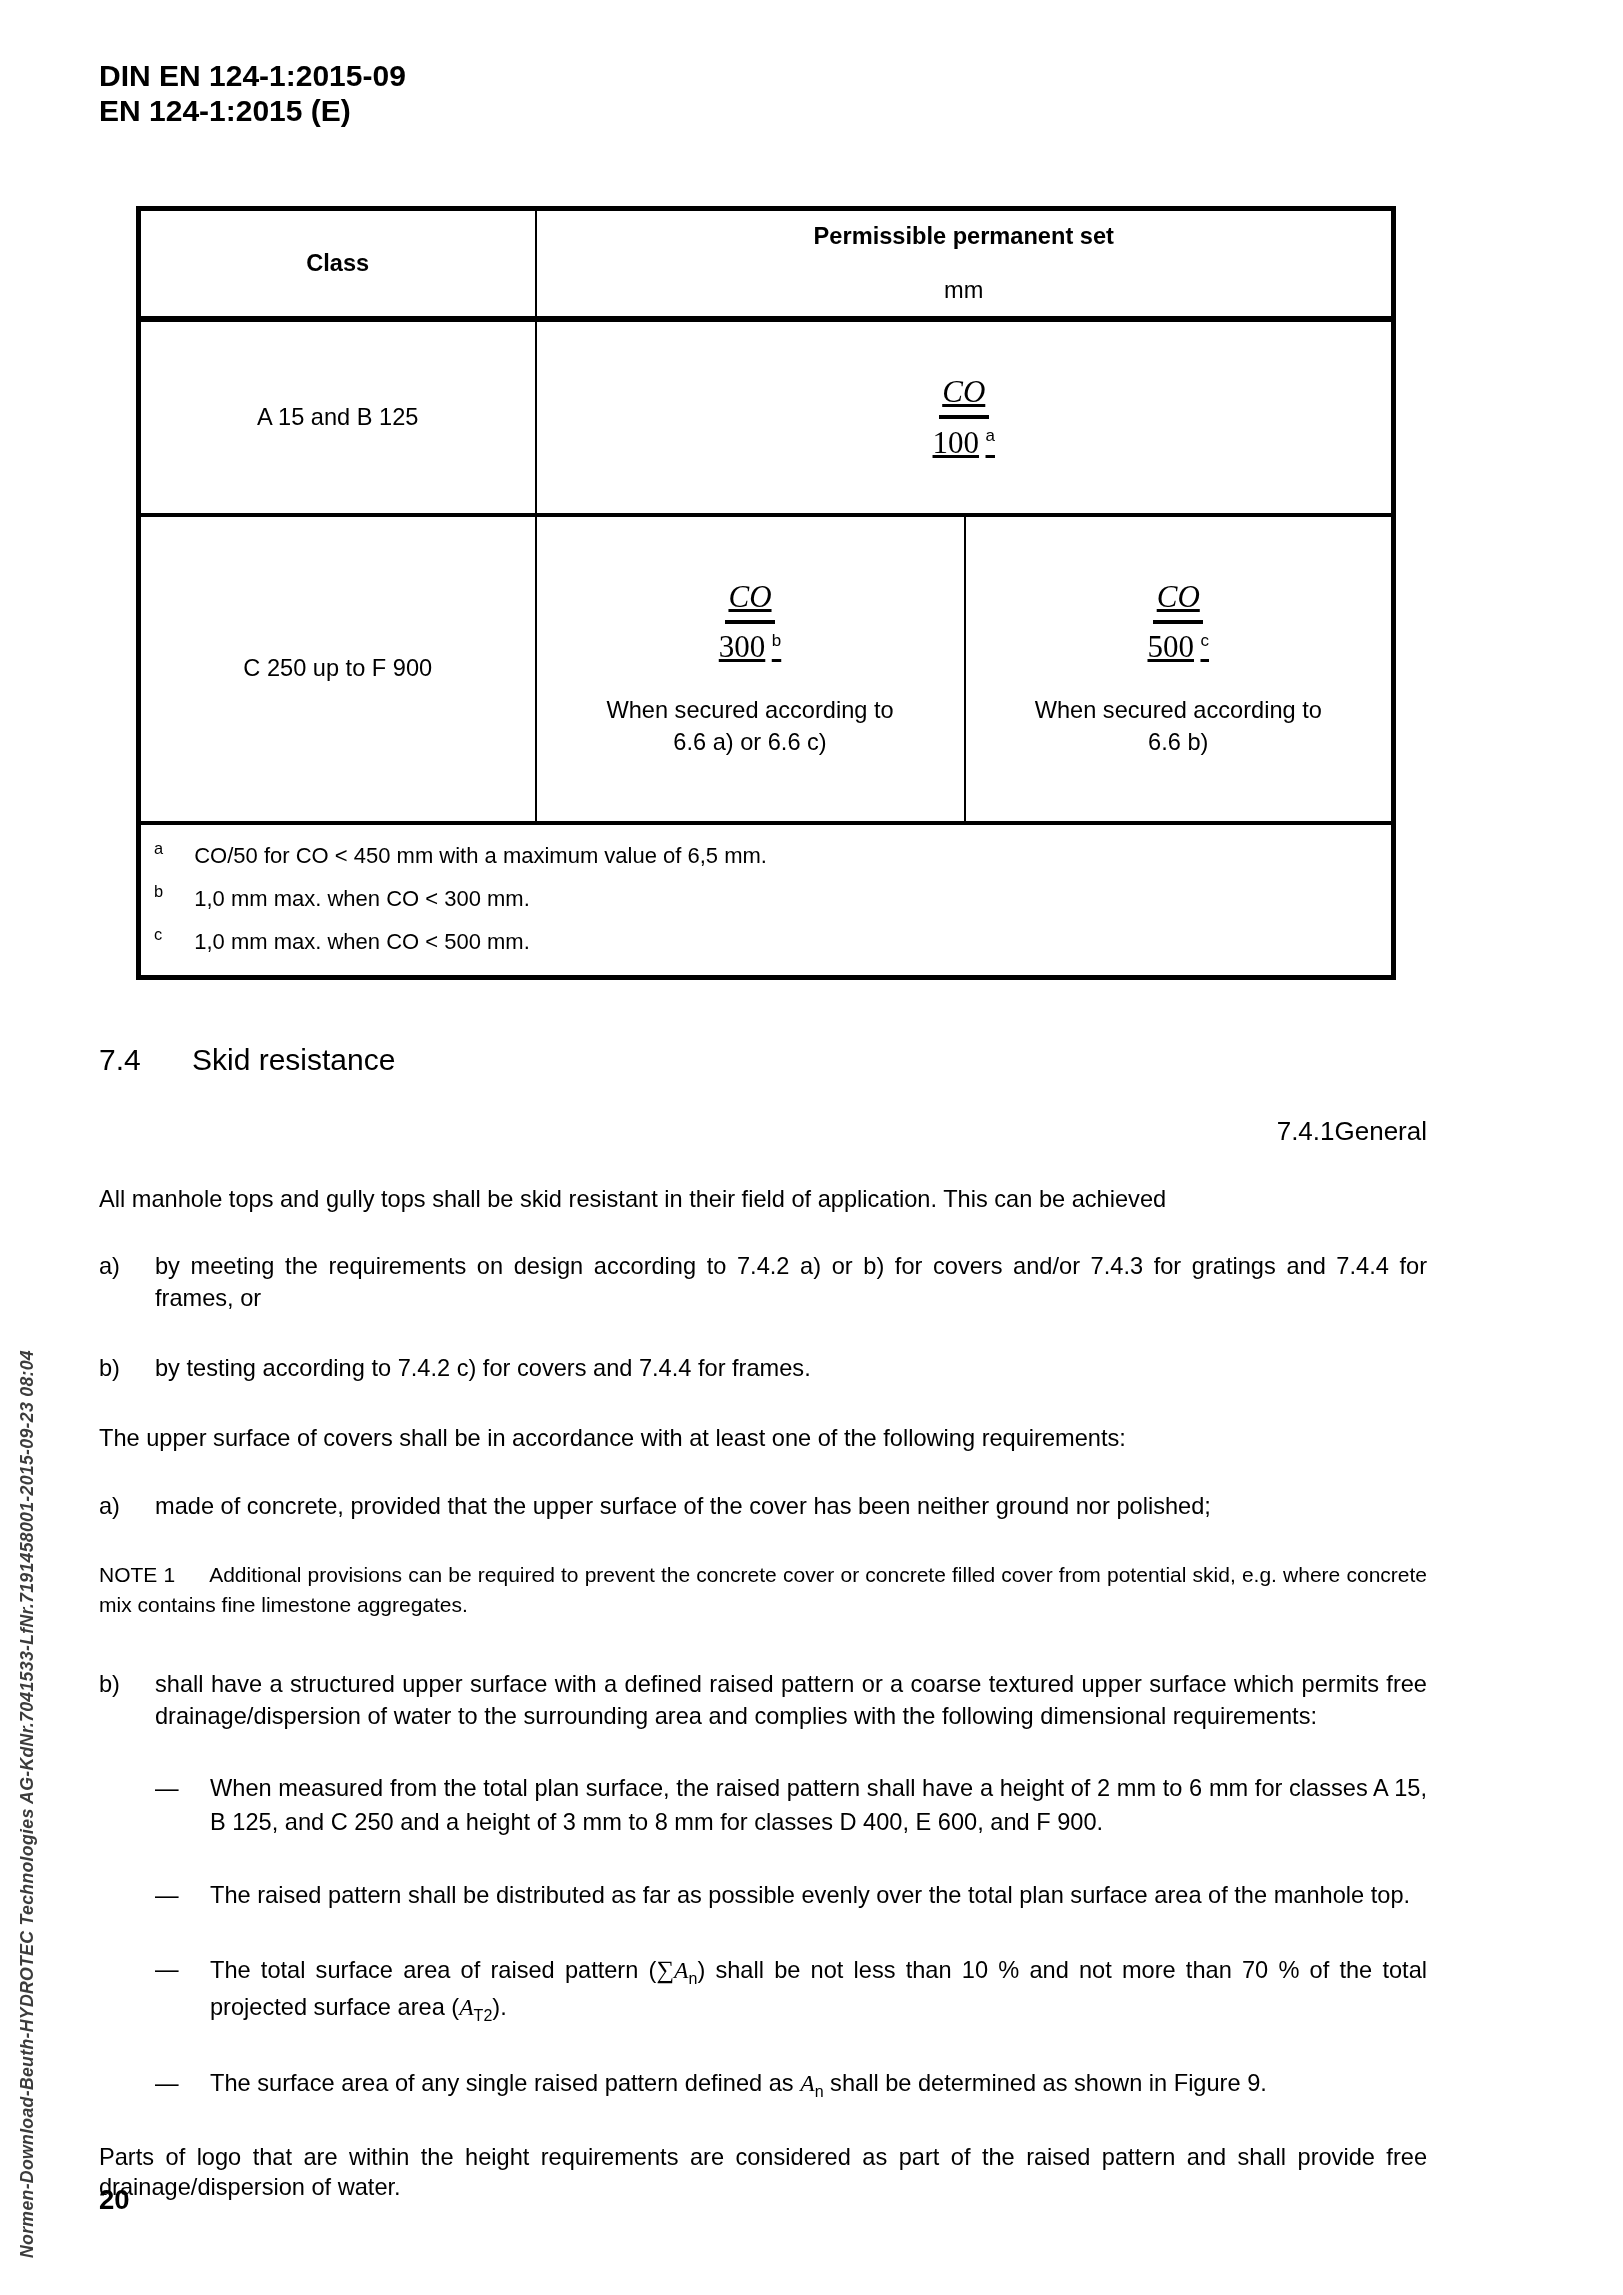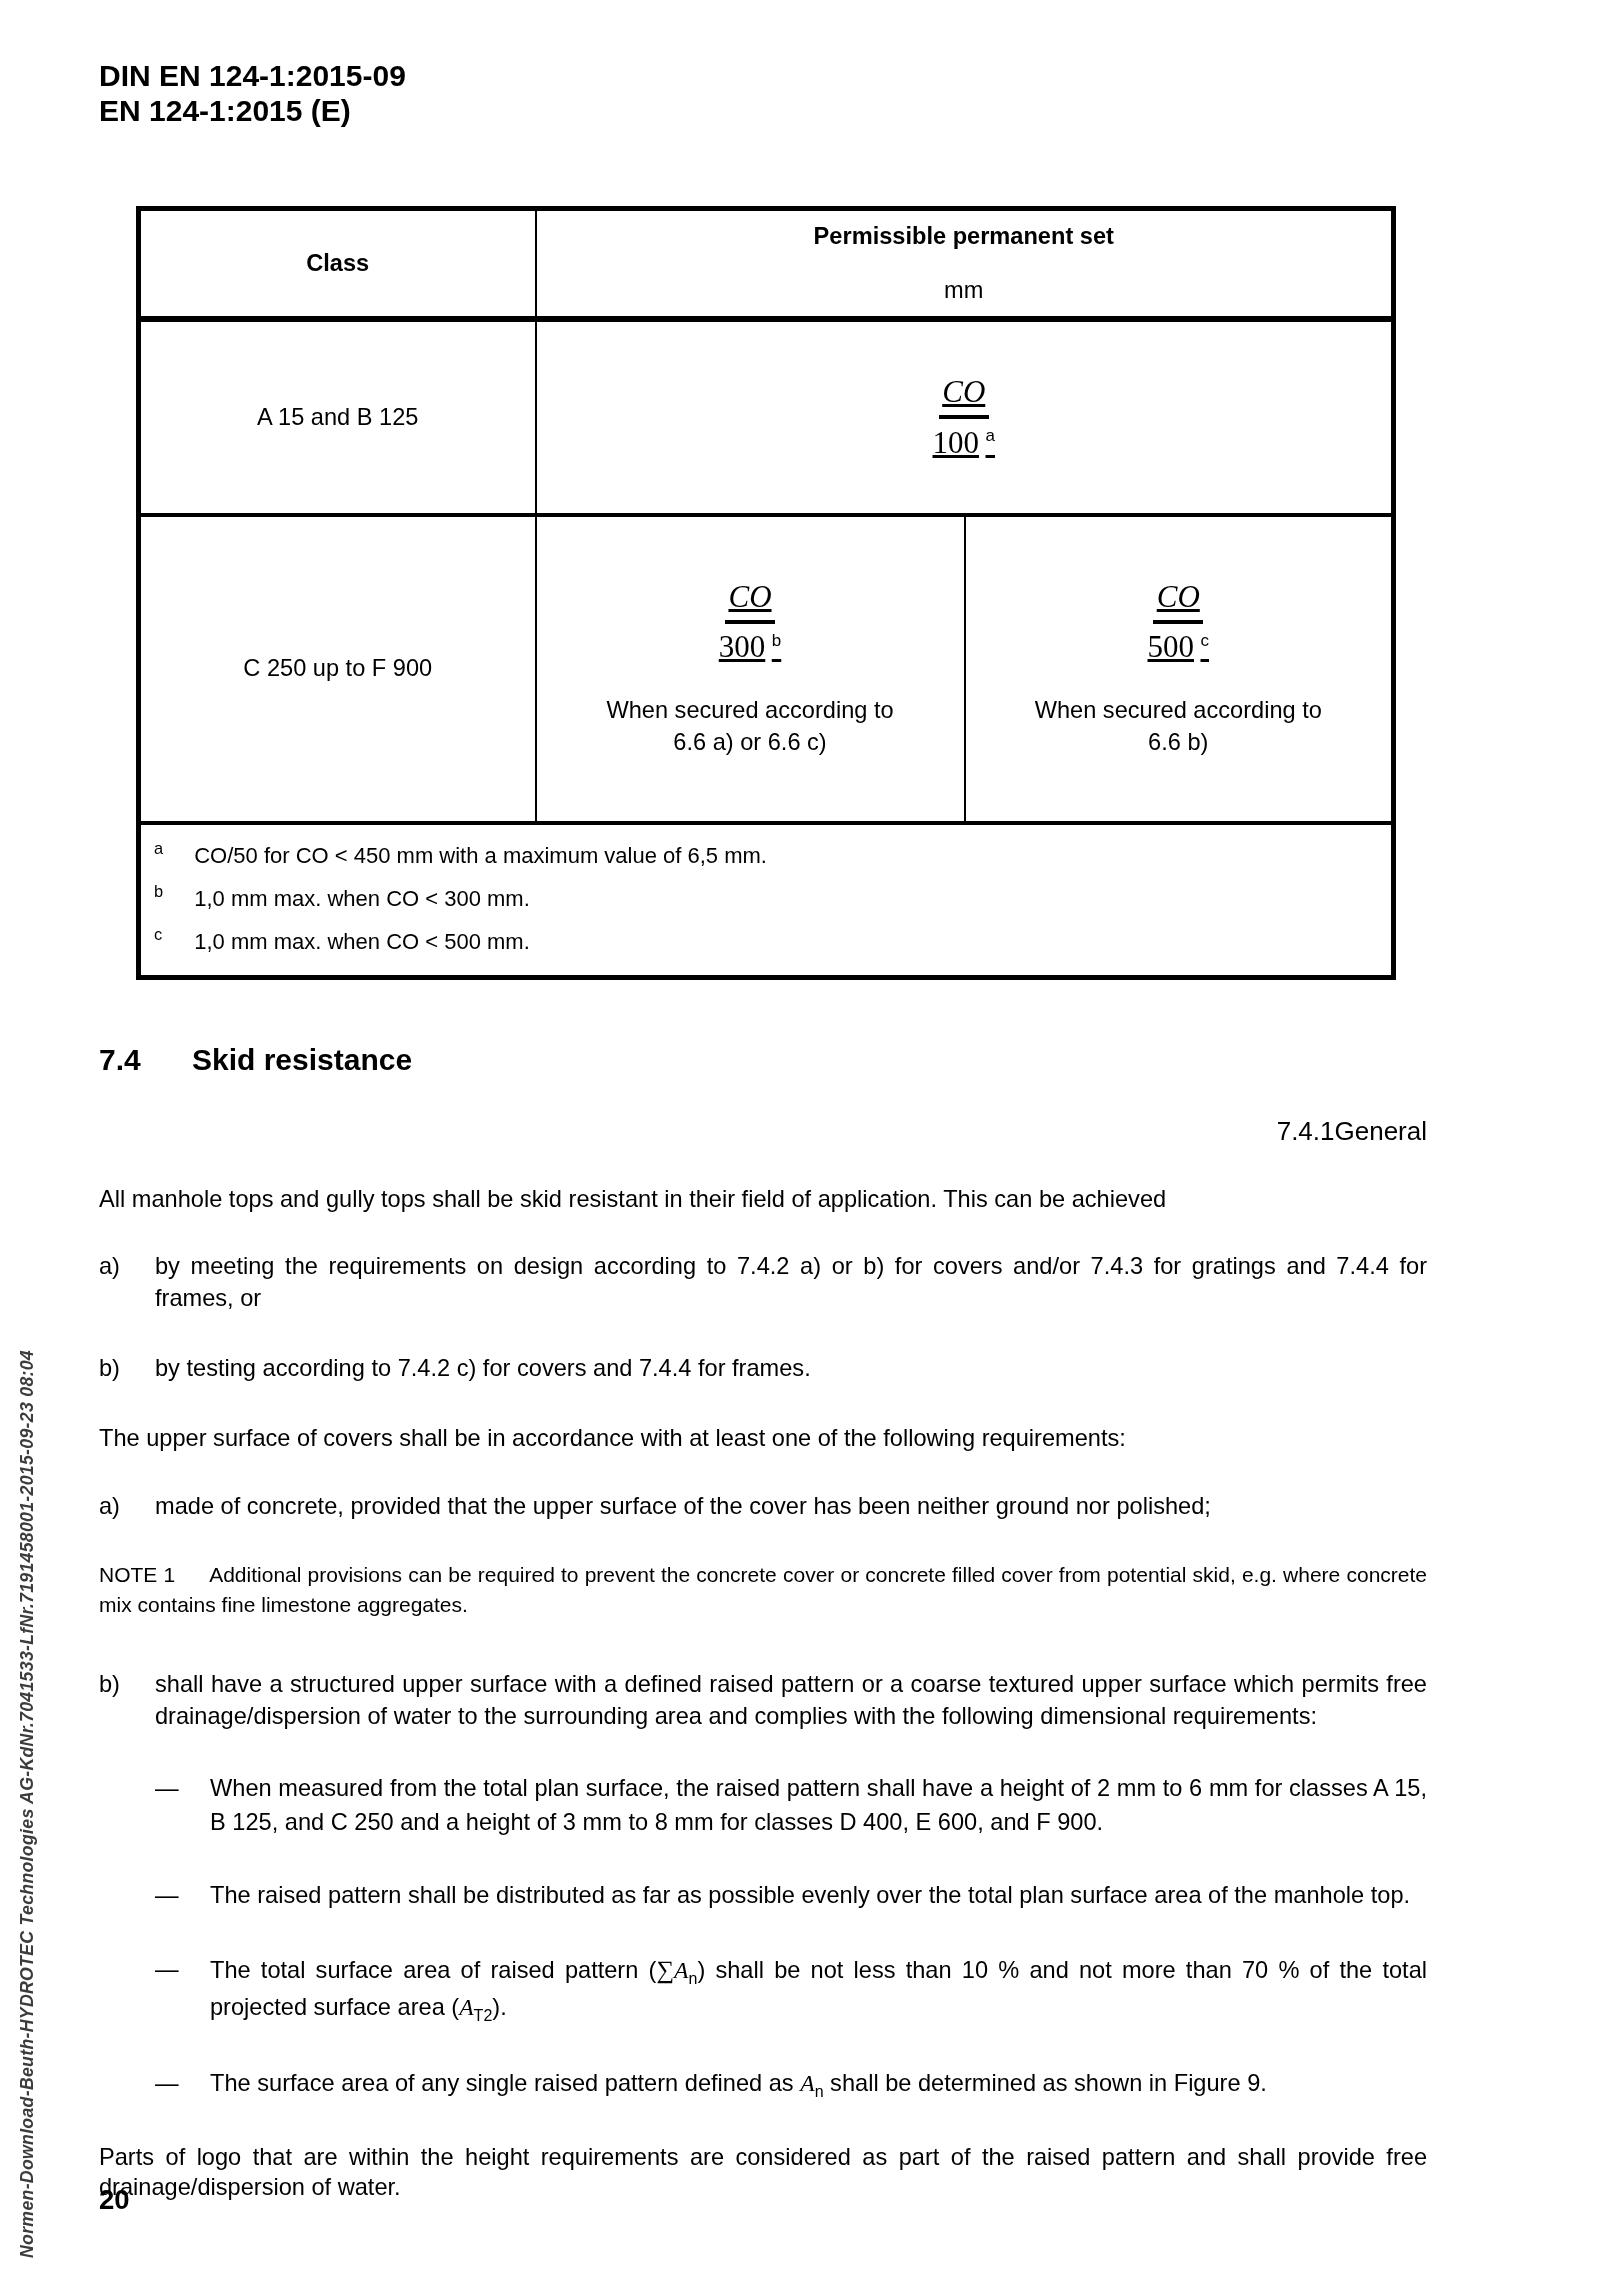--- a/index.html
+++ b/index.html
@@ -54,21 +54,21 @@
   }
   .secured { margin-top: 30px; font-size: 23.6px; line-height: 1.35; }
 
   .fn-cell { text-align: left !important; padding: 18.3px 13px 19.6px 9.2px !important; }
   .fn-row { display: flex; margin-bottom: 17px; }
   .fn-row:last-child { margin-bottom: 0; }
   .fn-mark { width: 44px; flex-shrink: 0; font-size: 16.4px; position: relative; top: -3.9px; padding-left: 3.9px; }
   .fn-text { font-size: 22px; }
 
   
-  .h1 { font-size: 30px; font-weight: bold; margin-bottom: 39px; }
+  .h1 { font-size: 30px; font-weight: normal; margin-bottom: 39px; }
   .h1 .sec-num { display: inline-block; width: 93px; }
   .h2 { font-size: 26px; font-weight: normal; margin-bottom: 37px; text-align: right; }
   .h2 .sec-num { display: inline-block; width: 126px; }
   .para { font-size: 23.6px; line-height: 1.3; margin-bottom: 37px; text-align: justify; }
   .para.single { text-align: left; }
 
   .li { display: flex; margin-bottom: 38px; font-size: 23.6px; line-height: 1.35; }
   .li-label { width: 56px; flex-shrink: 0; }
   .li-body { flex: 1; text-align: justify; }
   .li-body.short { text-align: left; }

